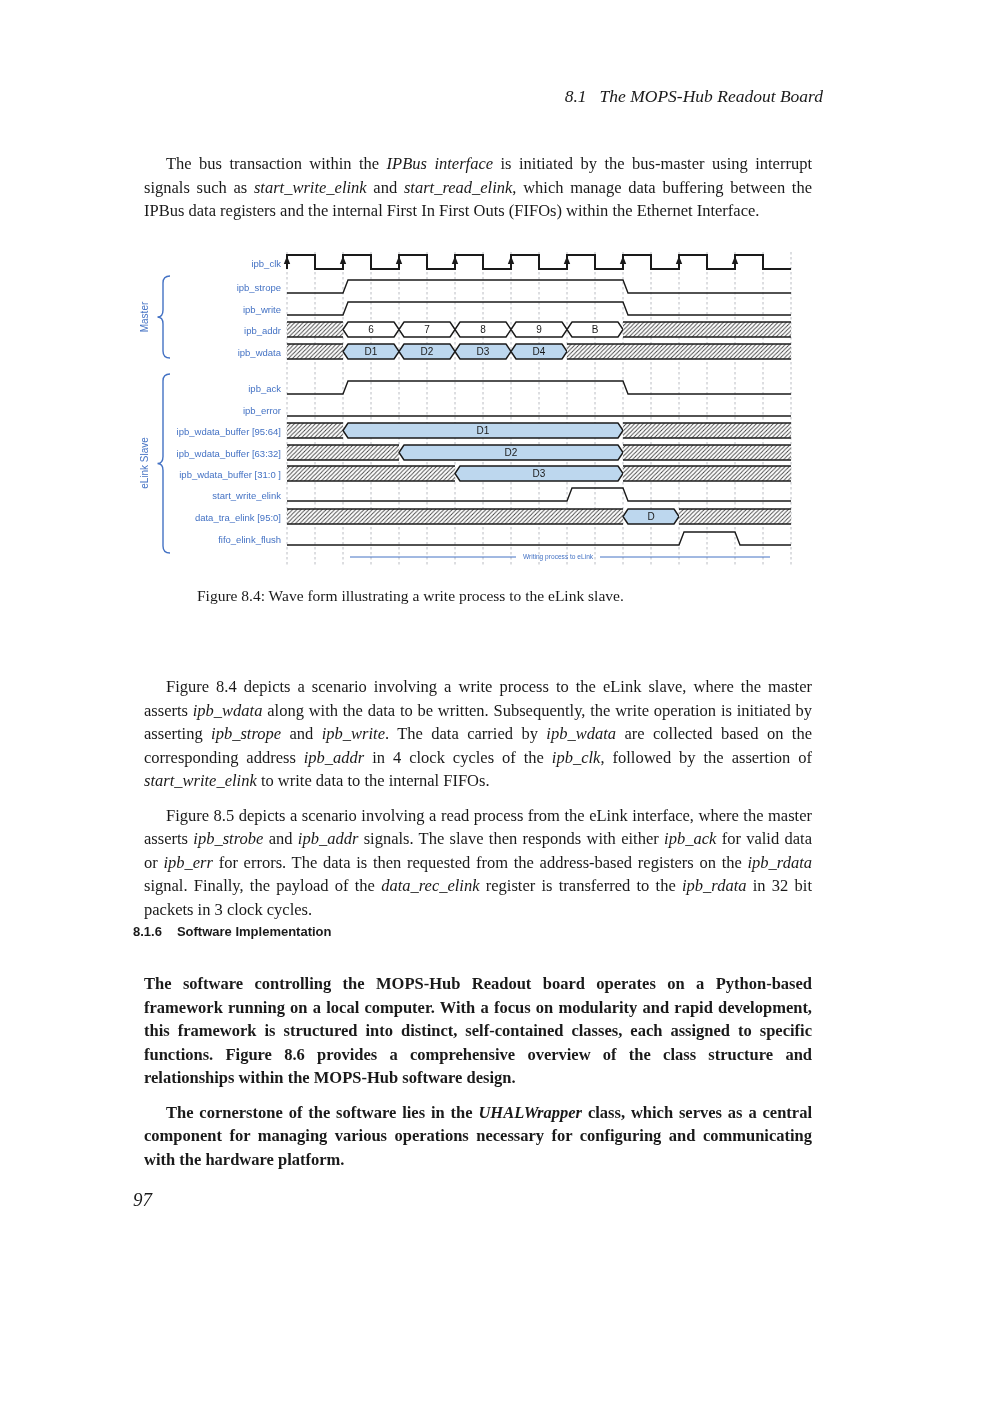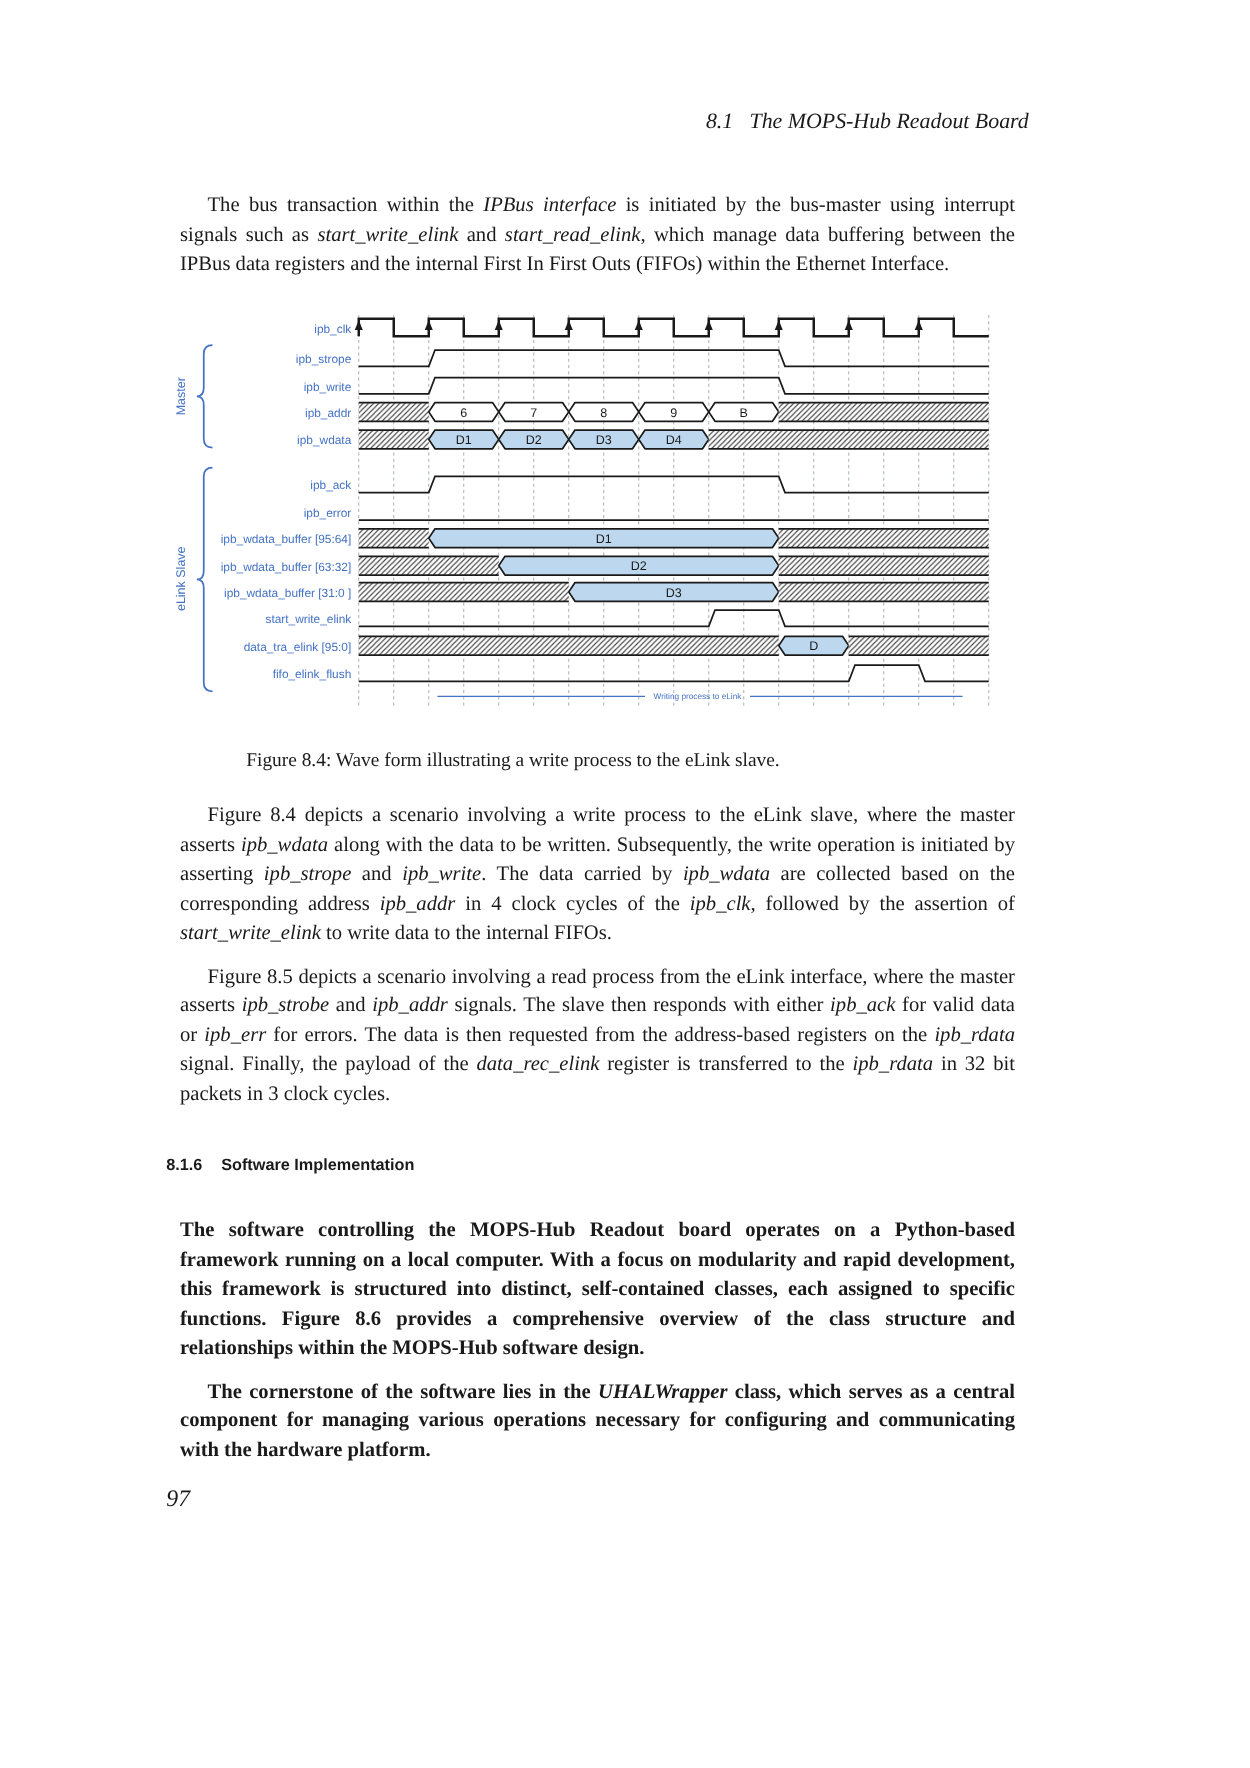--- a/index.html
+++ b/index.html
@@ -5,21 +5,21 @@
   html,body{margin:0;padding:0;background:#ffffff;}
   #page{position:relative;width:1000px;height:1414px;background:#ffffff;overflow:hidden;
         font-family:"Liberation Serif", serif;color:#1a1a1a;border-radius:23px;}
   .abs{position:absolute;}
   .col{left:133px;width:690px;}
   .running-head{top:86px;text-align:right;font-style:italic;font-size:17.5px;}
   .running-head .gap{display:inline-block;width:13px;}
   .bodytext{font-size:16.5px;line-height:23.5px;text-align:justify;}
   .bodytext p{margin:11px;}
   .bodytext p.indent{text-indent:22px;}
-  .caption{left:197px;top:600px;font-size:15.5px;}
+  .caption{left:197px;top:587px;font-size:15.5px;}
   .section-heading{top:924px;font-family:"Liberation Sans", sans-serif;font-weight:bold;font-size:13px;}
   .section-heading .gap{display:inline-block;width:15px;}
   .page-number{top:1189px;text-align:left;font-style:italic;font-size:19px;}
   #wave-svg{position:absolute;left:130px;top:245px;width:680px;height:330px;}
   i{font-style:italic;}
 </style>
 </head>
 <body>
 
 <div id="page">
@@ -187,21 +187,21 @@
       </g>
       <g>
         <line x1="350" y1="557" x2="516" y2="557" stroke="#4472C4" stroke-width="1"></line>
         <line x1="600" y1="557" x2="770" y2="557" stroke="#4472C4" stroke-width="1"></line>
         <text x="558" y="559.3" text-anchor="middle" fill="#4472C4" font-family="&quot;Liberation Sans&quot;, sans-serif" font-size="6.6">Writing process to eLink</text>
       </g>
     </svg>
 
   <div class="abs caption">Figure 8.4: Wave form illustrating a write process to the eLink slave.</div>
 
-  <div class="abs col bodytext" style="top:629px;">
+  <div class="abs col bodytext" style="top:664px;">
     <p class="indent"><span>Figure 8.4 depicts a scenario involving a write process to the eLink slave, where the master asserts </span><i>ipb_wdata</i><span> along with the data to be written.  Subsequently, the write operation is initiated by asserting </span><i>ipb_strope</i><span> and </span><i>ipb_write</i><span>.  The data carried by </span><i>ipb_wdata</i><span> are collected based on the corresponding address </span><i>ipb_addr</i><span> in 4 clock cycles of the </span><i>ipb_clk</i><span>, followed by the assertion of </span><i>start_write_elink</i><span> to write data to the internal FIFOs.</span></p>
     <p class="indent"><span>Figure 8.5 depicts a scenario involving a read process from the eLink interface, where the master asserts </span><i>ipb_strobe</i><span> and </span><i>ipb_addr</i><span> signals.  The slave then responds with either </span><i>ipb_ack</i><span> for valid data or </span><i>ipb_err</i><span> for errors.  The data is then requested from the address-based registers on the </span><i>ipb_rdata</i><span> signal.  Finally, the payload of the </span><i>data_rec_elink</i><span> register is transferred to the </span><i>ipb_rdata</i><span> in 32 bit packets in 3 clock cycles.</span></p>
   </div>
 
   <div class="abs col section-heading">
     <span>8.1.6</span><span class="gap"></span><span>Software Implementation</span>
   </div>
 
   <div class="abs col bodytext" style="top:961px;font-weight:bold;">
     <p><span>The software controlling the MOPS-Hub Readout board operates on a Python-based framework running on a local computer.  With a focus on modularity and rapid development, this framework is structured into distinct, self-contained classes, each assigned to specific functions.  Figure 8.6 provides a comprehensive overview of the class structure and relationships within the MOPS-Hub software design.</span></p>

